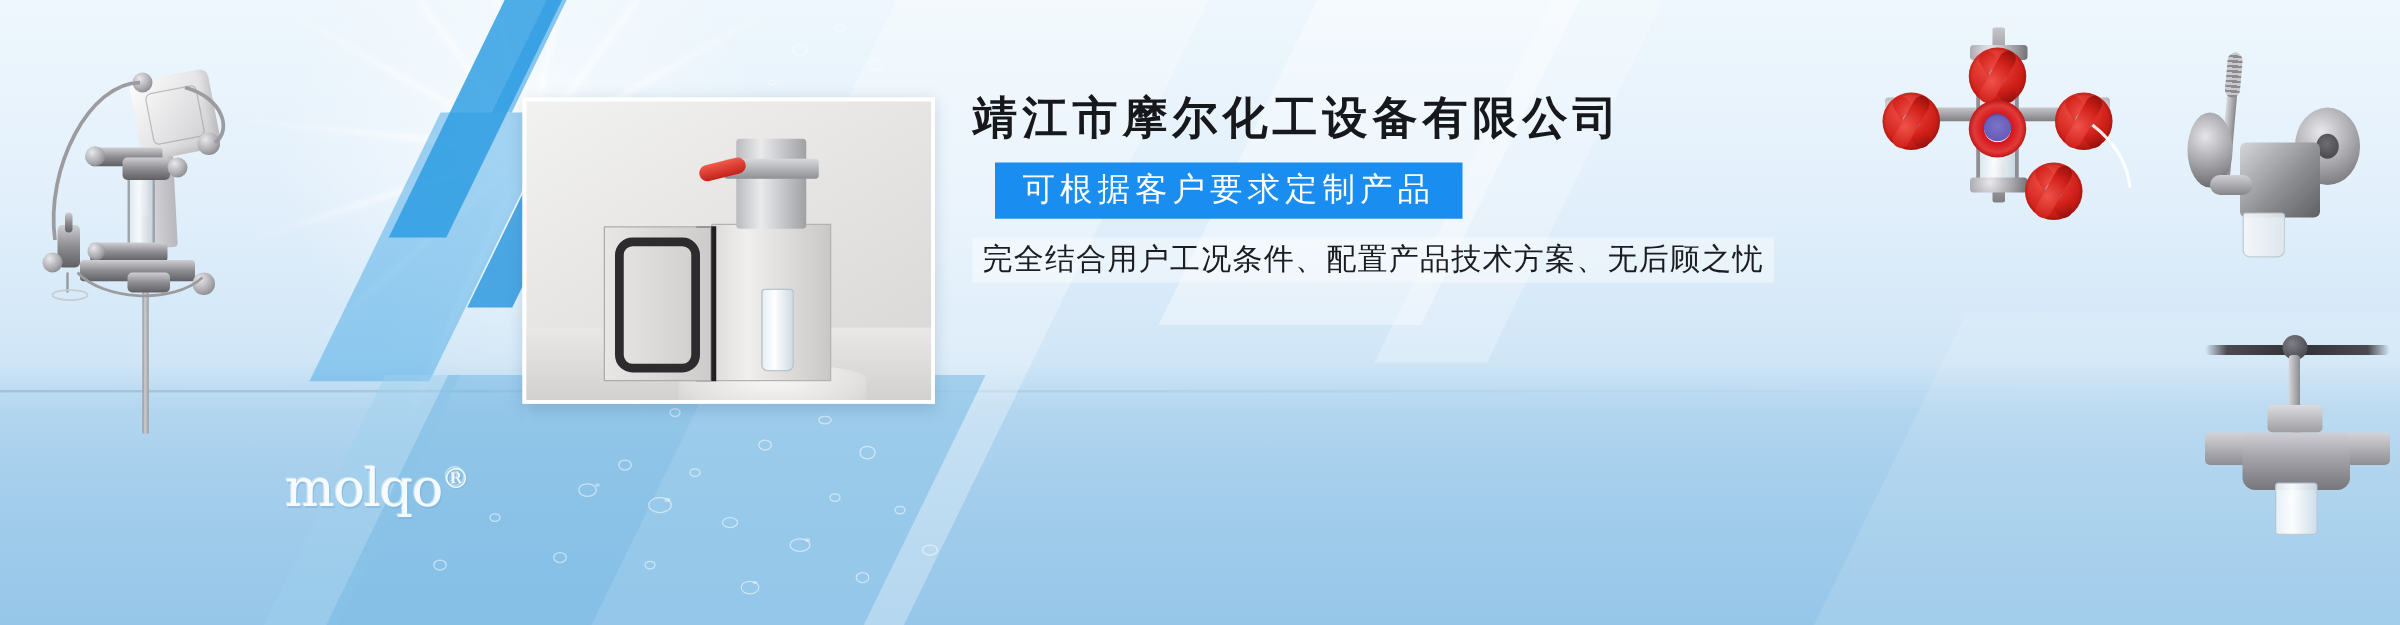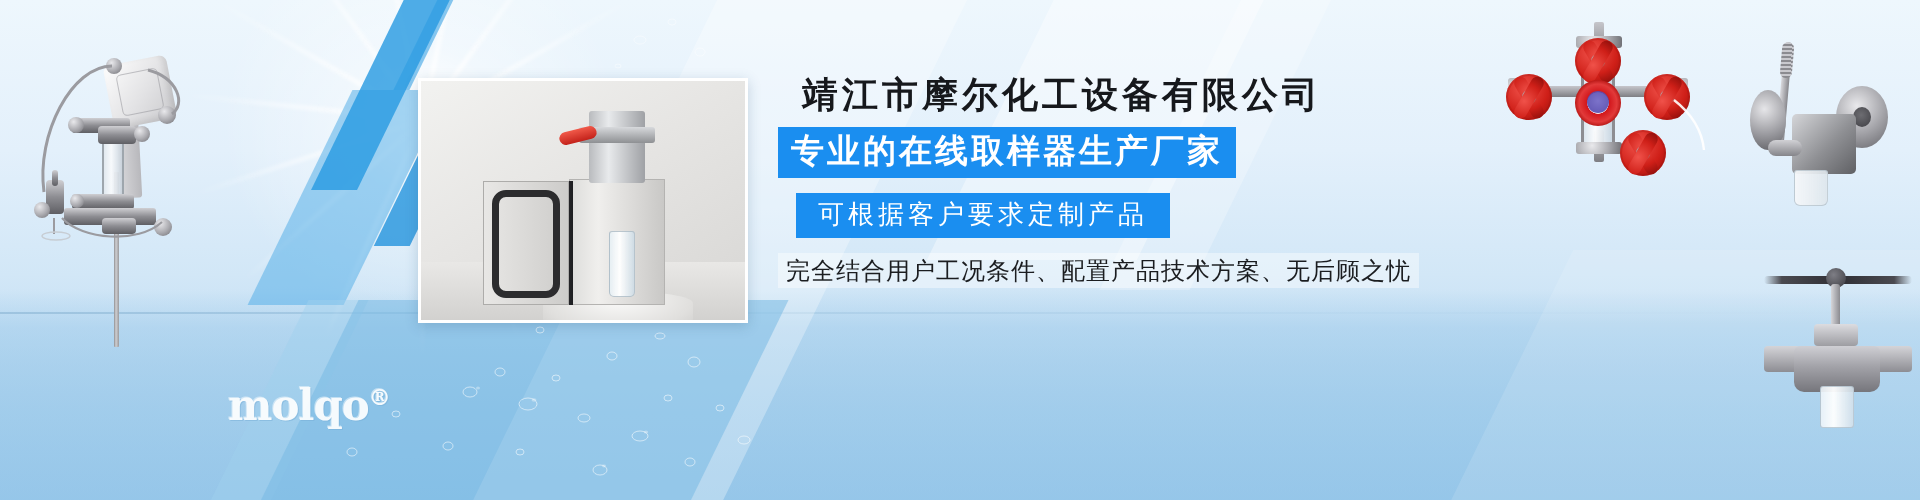--- a/index.html
+++ b/index.html
@@ -278,21 +278,20 @@
   .text-block { position: absolute; left: 778px; top: 74px; width: 640px; }
 
   .company-name {
     font-family: "DejaVu Serif", "Liberation Serif", serif;
     font-size: 36px;
     font-weight: 700;
     letter-spacing: 4px;
     color: #16181c;
     line-height: 1.15;
     white-space: nowrap;
-    margin-left: 24px;
   }
 
   .headline {
     display: inline-block;
     margin-top: 12px;
     background: #1a8ef0;
     color: #ffffff;
     font-size: 33px;
     font-weight: 700;
     letter-spacing: 3px;
@@ -334,24 +333,24 @@
     letter-spacing: 0.25px;
     line-height: 1.85;
     color: #5c6a78;
     text-transform: uppercase;
     word-break: break-all;
   }
 
   
   .watermark {
     position: absolute;
-    left: 228px; bottom: 70px;
+    left: 228px; bottom: 85px;
     font-family: "DejaVu Serif", "Liberation Serif", serif;
     font-size: 42px;
-    font-weight: 700;
+    font-weight: 400;
     color: #ffffff;
     letter-spacing: -1px;
     opacity: 0.92;
     text-shadow: 1px 1px 0 rgba(120,175,215,0.55), -1px -1px 0 rgba(255,255,255,0.5);
     margin-top: 38px;
   }
   .watermark .reg { font-size: 22px; vertical-align: super; letter-spacing: 0; }
 </style>
 </head>
 <body>
@@ -517,20 +516,19 @@
     <div class="hwv-stem"></div>
     <div class="hwv-bonnet"></div>
     <div class="hwv-arm-l"></div>
     <div class="hwv-arm-r"></div>
     <div class="hwv-body"></div>
     <div class="hwv-glass"></div>
   </div>
 
   <div class="text-block">
     <div class="company-name">靖江市摩尔化工设备有限公司</div>
-    <div><span class="headline">专业的在线取样器生产厂家</span></div>
     <div><span class="cta">可根据客户要求定制产品</span></div>
     <div><span class="subline">完全结合用户工况条件、配置产品技术方案、无后顾之忧</span></div>
   </div>
 
   <div class="watermark"><span>molqo</span><span class="reg">®</span></div>
 
 </div>
 
 </body></html>

